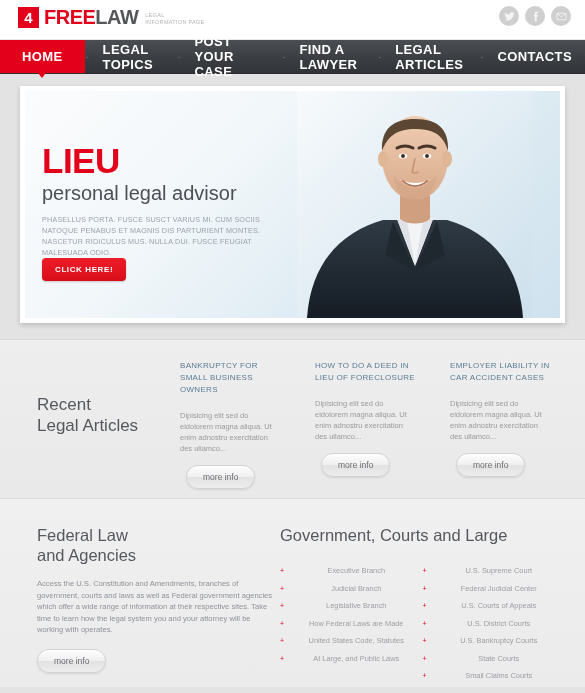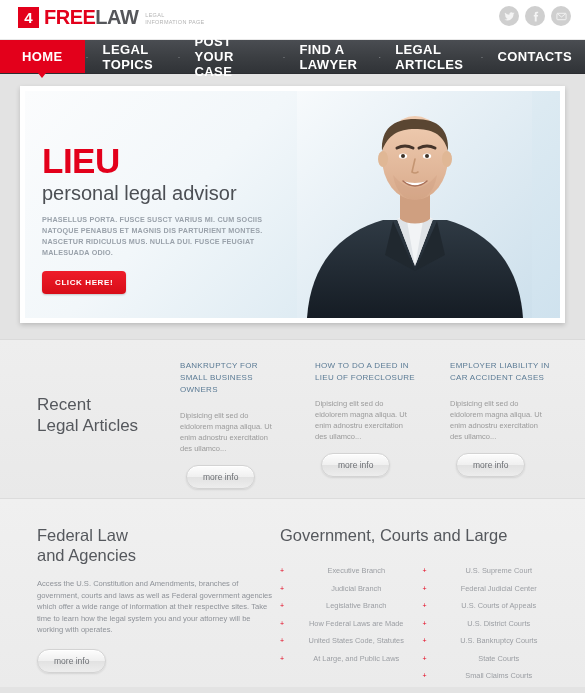--- a/index.html
+++ b/index.html
@@ -174,25 +174,23 @@
     font-weight: normal;
   }
   .hero-desc {
     font-size: 7.2px;
     line-height: 11px;
     color: #9aa2ab;
     text-transform: uppercase;
     letter-spacing: 0.2px;
     margin: 9px 0 0 0;
     width: 224px;
-    font-weight: bold;
   }
   .btn-red {
     display: inline-block;
-    margin-top: 13px;
     background: linear-gradient(to bottom, #ee1c2a 0%, #d80d18 100%);
     color: #ffffff;
     font-size: 8px;
     font-weight: bold;
     letter-spacing: 0.6px;
     padding: 7px 13px;
     border-radius: 4px;
     text-transform: uppercase;
     box-shadow: 0 1px 2px rgba(0,0,0,0.2);
   }

